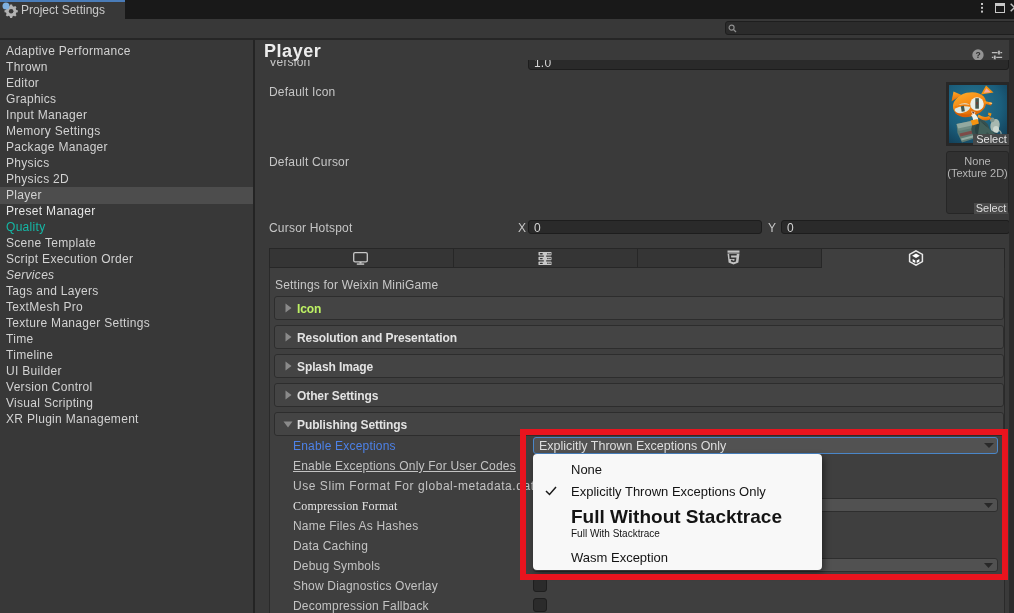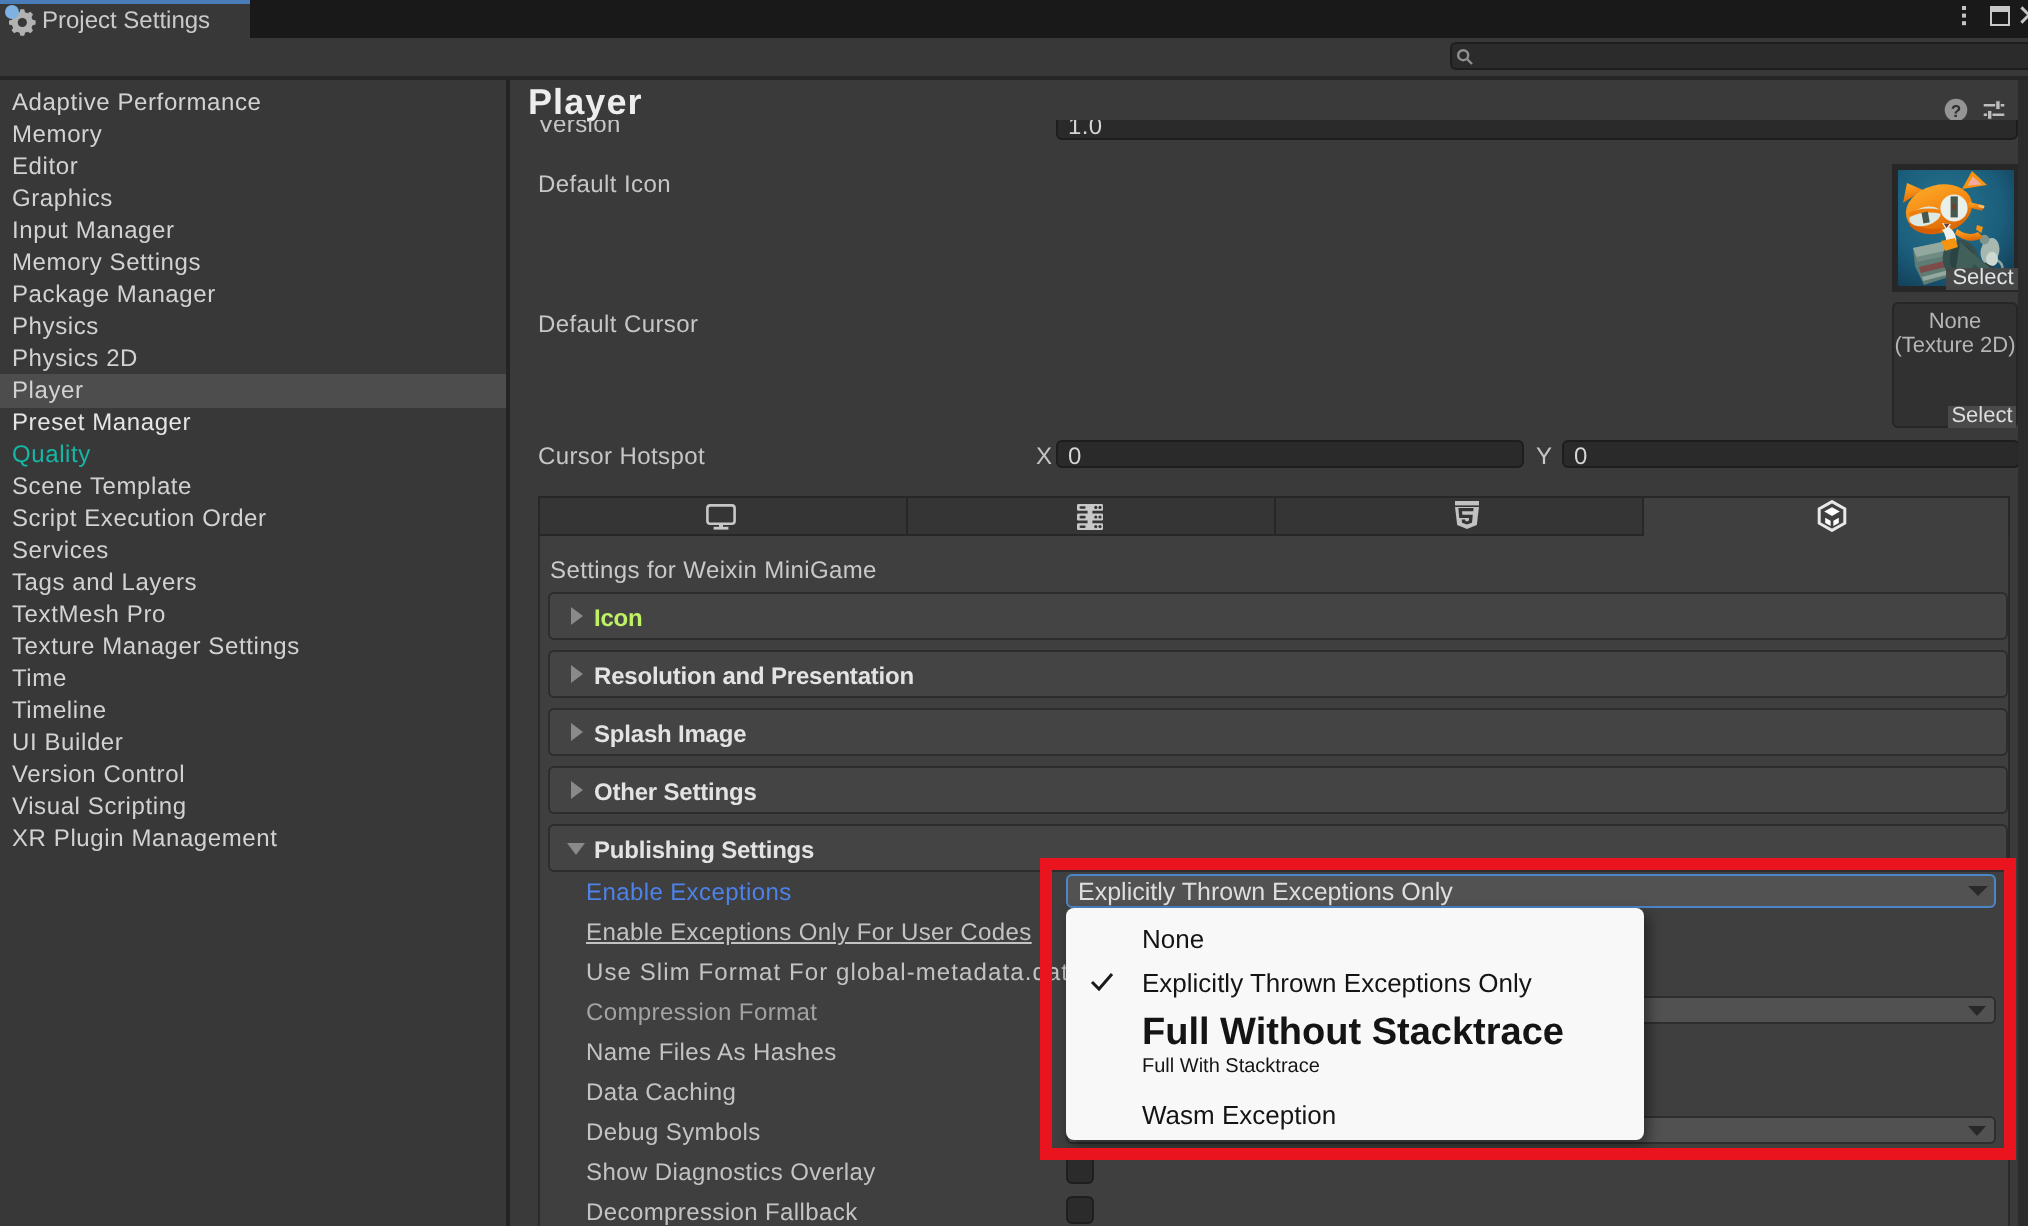--- a/index.html
+++ b/index.html
@@ -34,34 +34,34 @@
 <svg class="abs" style="left:728px;top:23.5px;" width="9" height="9" viewBox="0 0 9 9">
   <circle cx="3.6" cy="3.6" r="2.5" fill="none" stroke="#8f8f8f" stroke-width="1.2"></circle>
   <path d="M5.5 5.5 L8 8" stroke="#8f8f8f" stroke-width="1.2"></path>
 </svg>
 <div class="abs" style="left:0;top:38px;width:1014px;height:2px;background:#262626;"></div>
 
 <div class="abs" style="left:0;top:40px;width:253px;height:573px;background:#383838;"></div>
 <div class="abs" style="left:0;top:187px;width:253px;height:17px;background:#4d4d4d;"></div>
 <div id="side">
     <div class="lbl" style="left:6px;top:44px;color:#d2d2d2;letter-spacing:0.3px;">Adaptive Performance</div>
-    <div class="lbl" style="left:6px;top:60px;color:#d2d2d2;letter-spacing:0.3px;">Memory</div>
+    <div class="lbl" style="left:6px;top:60px;color:#d2d2d2;letter-spacing:0.3px;">Thrown</div>
     <div class="lbl" style="left:6px;top:76px;color:#d2d2d2;letter-spacing:0.3px;">Editor</div>
     <div class="lbl" style="left:6px;top:92px;color:#d2d2d2;letter-spacing:0.3px;">Graphics</div>
     <div class="lbl" style="left:6px;top:108px;color:#d2d2d2;letter-spacing:0.3px;">Input Manager</div>
     <div class="lbl" style="left:6px;top:124px;color:#d2d2d2;letter-spacing:0.3px;">Memory Settings</div>
     <div class="lbl" style="left:6px;top:140px;color:#d2d2d2;letter-spacing:0.3px;">Package Manager</div>
     <div class="lbl" style="left:6px;top:156px;color:#d2d2d2;letter-spacing:0.3px;">Physics</div>
     <div class="lbl" style="left:6px;top:172px;color:#d2d2d2;letter-spacing:0.3px;">Physics 2D</div>
     <div class="lbl" style="left:6px;top:188px;color:#d2d2d2;letter-spacing:0.3px;">Player</div>
     <div class="lbl" style="left:6px;top:204px;color:#e5e5e5;letter-spacing:0.3px;">Preset Manager</div>
     <div class="lbl" style="left:6px;top:220px;color:#14b8a6;letter-spacing:0.3px;">Quality</div>
     <div class="lbl" style="left:6px;top:236px;color:#d2d2d2;letter-spacing:0.3px;">Scene Template</div>
     <div class="lbl" style="left:6px;top:252px;color:#d2d2d2;letter-spacing:0.3px;">Script Execution Order</div>
-    <div class="lbl" style="left:6px;top:268px;color:#d2d2d2;letter-spacing:0.3px;">Services</div>
+    <div class="lbl" style="left:6px;top:268px;color:#d2d2d2;letter-spacing:0.3px;font-style:italic;">Services</div>
     <div class="lbl" style="left:6px;top:284px;color:#d2d2d2;letter-spacing:0.3px;">Tags and Layers</div>
     <div class="lbl" style="left:6px;top:300px;color:#d2d2d2;letter-spacing:0.3px;">TextMesh Pro</div>
     <div class="lbl" style="left:6px;top:316px;color:#d2d2d2;letter-spacing:0.3px;">Texture Manager Settings</div>
     <div class="lbl" style="left:6px;top:332px;color:#d2d2d2;letter-spacing:0.3px;">Time</div>
     <div class="lbl" style="left:6px;top:348px;color:#d2d2d2;letter-spacing:0.3px;">Timeline</div>
     <div class="lbl" style="left:6px;top:364px;color:#d2d2d2;letter-spacing:0.3px;">UI Builder</div>
     <div class="lbl" style="left:6px;top:380px;color:#d2d2d2;letter-spacing:0.3px;">Version Control</div>
     <div class="lbl" style="left:6px;top:396px;color:#d2d2d2;letter-spacing:0.3px;">Visual Scripting</div>
     <div class="lbl" style="left:6px;top:412px;color:#d2d2d2;letter-spacing:0.3px;">XR Plugin Management</div>
   </div>
@@ -237,21 +237,21 @@
     <svg class="abs" style="left:283px;top:421px;" width="10" height="7" viewBox="0 0 10 7">
       <path d="M0.5 0.5 H9.5 L5 6.5 Z" fill="#8a8a8a"></path>
     </svg>
     <div class="lbl" style="left:297px;top:418px;font-weight:bold;color:#e3e3e3;letter-spacing:-0.1px;">Publishing Settings</div>
   </div>
 
 <div id="pubrows">
     <div class="lbl" style="left:293px;top:439px;color:#4d82e8;">Enable Exceptions</div>
     <div class="lbl" style="left:293px;top:459px;color:#c3c3c3;text-decoration:underline;">Enable Exceptions Only For User Codes</div>
     <div class="lbl" style="left:293px;top:479px;color:#c3c3c3;letter-spacing:0.55px;">Use Slim Format For global-metadata.dat</div>
-    <div class="lbl" style="left:293px;top:499px;color:#a3a3a3;">Compression Format</div>
+    <div class="lbl" style="left:293px;top:499px;color:#e5e5e5;font-family:Liberation Serif, serif;">Compression Format</div>
     <div class="lbl" style="left:293px;top:519px;color:#c3c3c3;">Name Files As Hashes</div>
     <div class="lbl" style="left:293px;top:539px;color:#c3c3c3;">Data Caching</div>
     <div class="lbl" style="left:293px;top:559px;color:#c3c3c3;">Debug Symbols</div>
     <div class="lbl" style="left:293px;top:579px;color:#c3c3c3;">Show Diagnostics Overlay</div>
     <div class="lbl" style="left:293px;top:599px;color:#c3c3c3;">Decompression Fallback</div>
   </div>
 
 <div class="abs" style="left:533px;top:498px;width:465px;height:14px;background:#515151;border:1px solid #2e2e2e;border-radius:3px;box-sizing:border-box;"></div>
 <svg class="abs" style="left:984px;top:503px;" width="9" height="5" viewBox="0 0 9 5">
     <path d="M0 0 H9 L4.5 5 Z" fill="#282828"></path>

